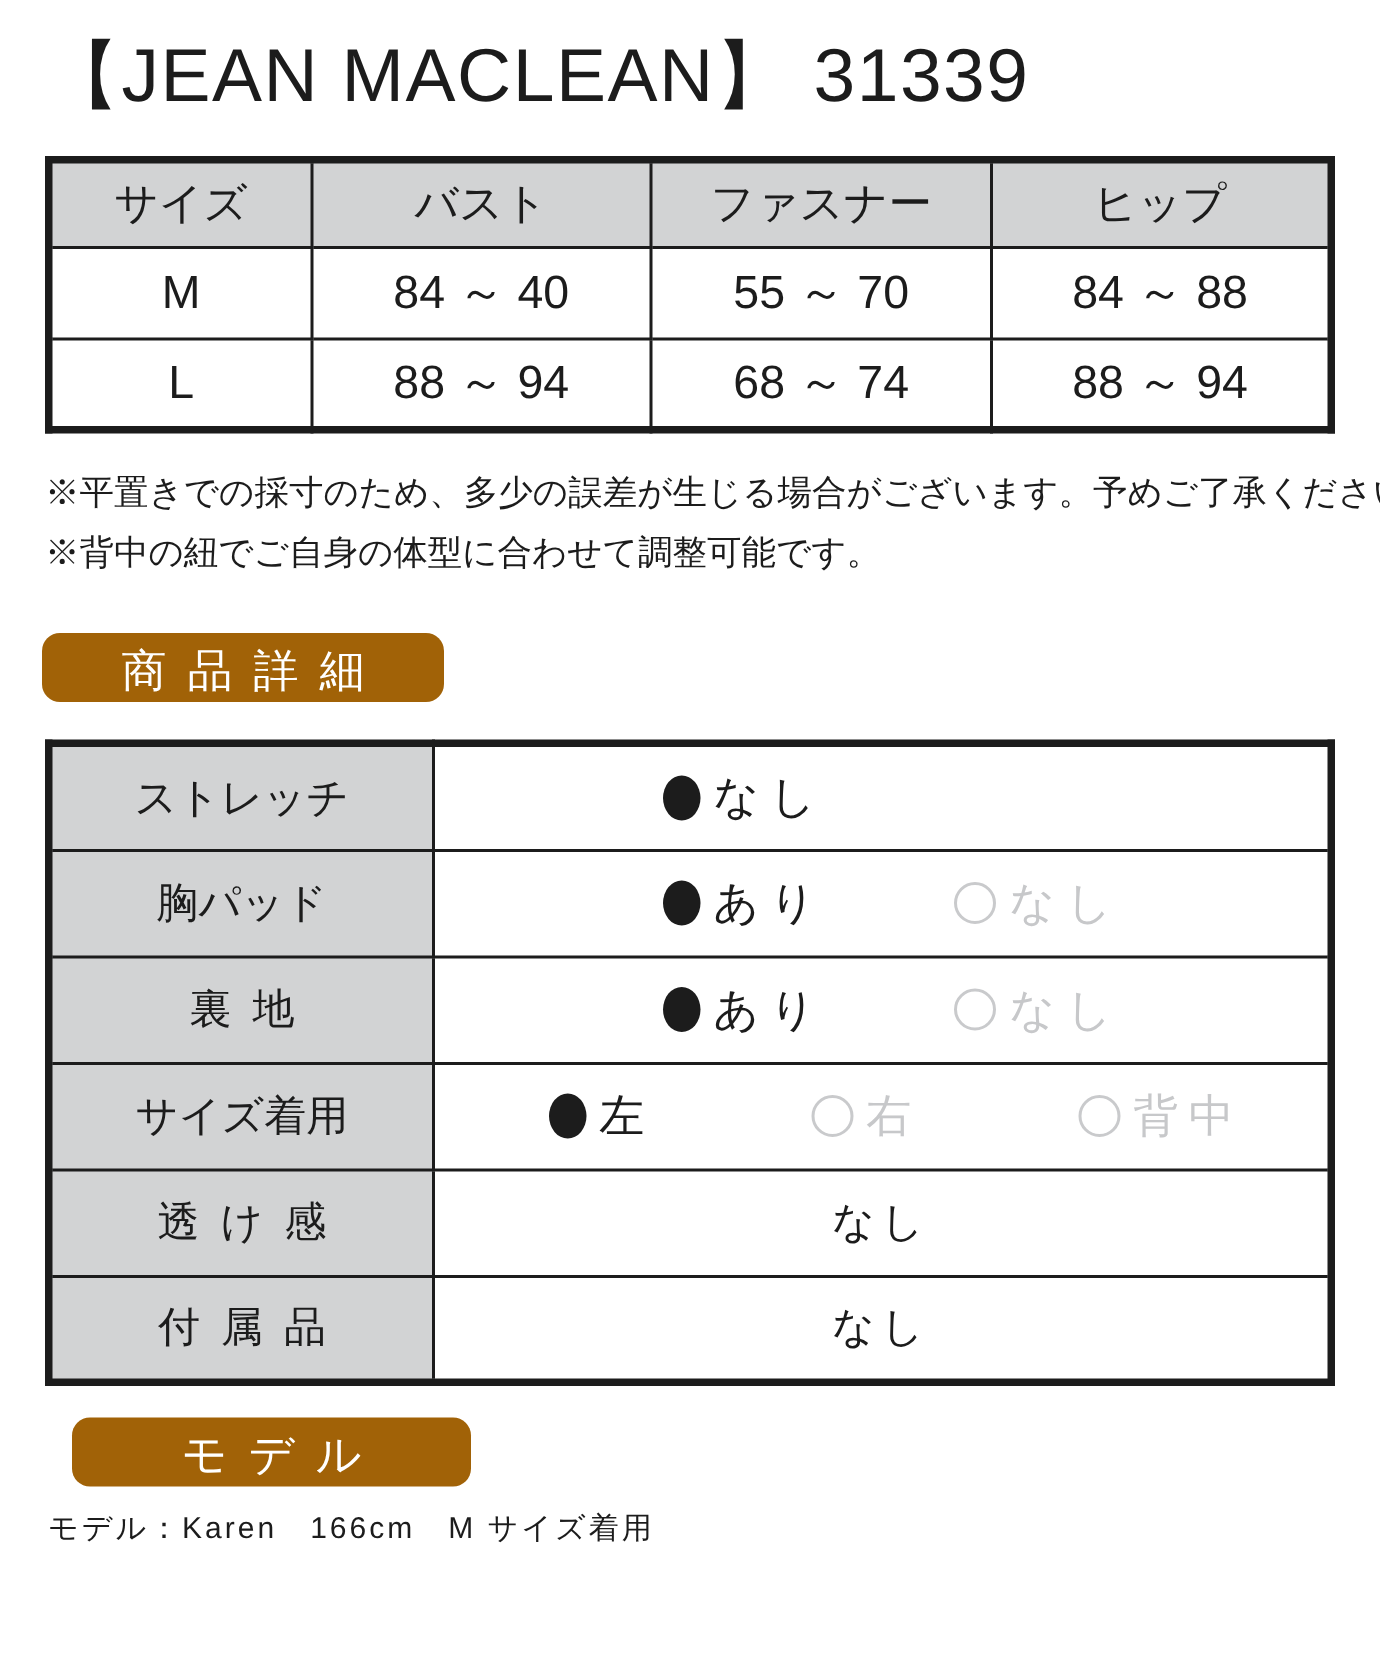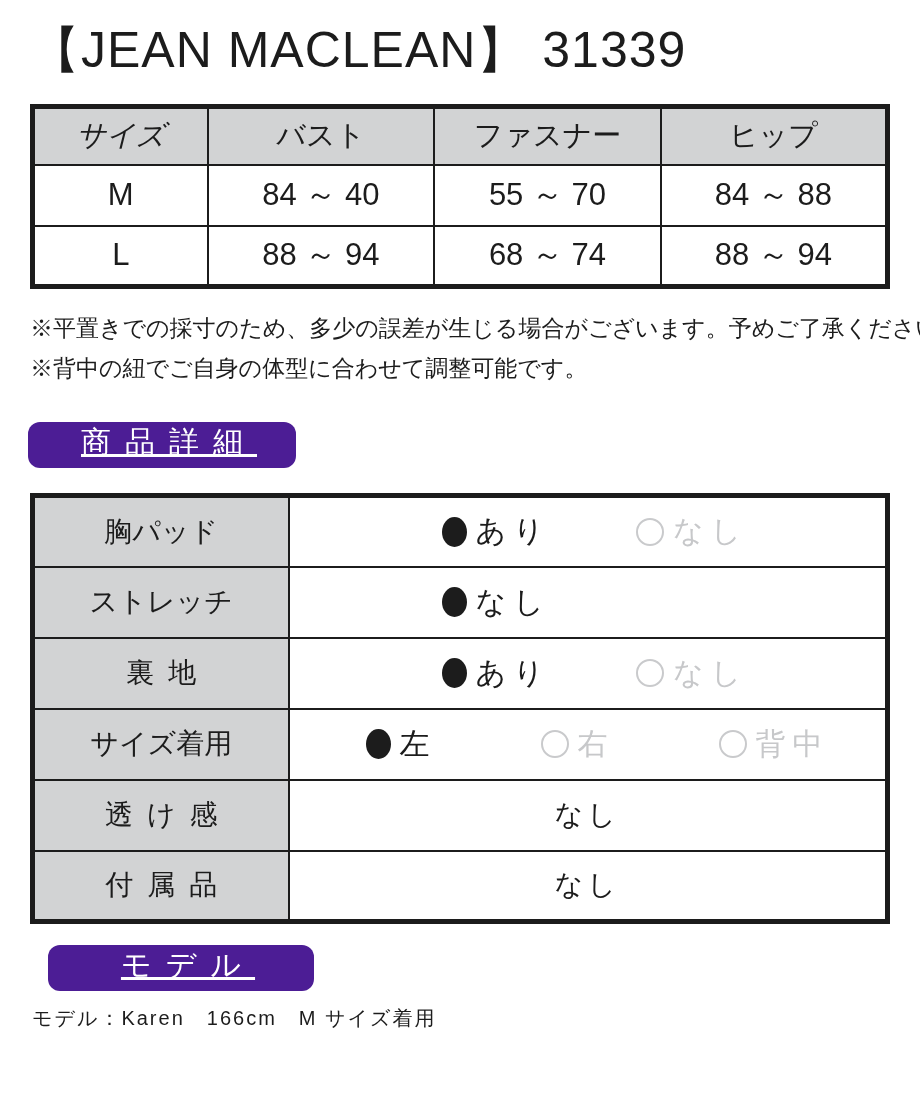--- a/index.html
+++ b/index.html
@@ -40,44 +40,43 @@
     font-weight: 400;
     font-size: 29px;
     height: 58px;
   }
   .size-table td {
     background: #ffffff;
     font-size: 31px;
     height: 61px;
     white-space: nowrap;
   }
-  .size-table .col-size { width: 175px; font-style: italic; }
+  .size-table .col-size { width: 175px; }
 
   
   .note {
     margin-left: 30px;
     font-size: 23px;
     line-height: 28px;
     white-space: nowrap;
   }
   .note-1 { margin-top: 25px; }
   .note-2 { margin-top: 12px; }
 
   
   .badge {
     height: 46px;
-    background: #4c1d95;
+    background: #a16207;
     border-radius: 12px;
     color: #ffffff;
     font-size: 30px;
     display: flex;
-    align-items: flex-start;
+    align-items: flex-end;
     justify-content: center;
     margin-left: 28px;
-    text-decoration: underline;
   }
   .badge-detail { width: 268px; margin-top: 40px; }
   .badge-model  { width: 266px; margin-top: 21px; margin-left: 48px; }
   .badge .badge-text { letter-spacing: 14px; margin-right: -14px; white-space: nowrap; }
 
   
   .detail-table {
     width: 860px;
     margin: 25px 0 0 30px;
     border: 5px solid #1c1c1c;
@@ -166,43 +165,43 @@
   <p class="note note-2">※背中の紐でご自身の体型に合わせて調整可能です。</p>
 
   <div class="badge badge-detail">
     <span class="badge-text">商品詳細</span>
   </div>
 
   <table class="detail-table">
     <tbody>
       <tr>
         <td class="label-cell">
+          <span>ストレッチ</span>
+        </td>
+        <td class="value-cell">
+          <div class="options opts-single">
+            <span class="option option-selected">
+              <span class="dot-filled"></span>
+              <span class="opt-text">なし</span>
+            </span>
+          </div>
+        </td>
+      </tr>
+      <tr>
+        <td class="label-cell">
           <span>胸パッド</span>
         </td>
         <td class="value-cell">
           <div class="options opts-two">
             <span class="option option-selected">
               <span class="dot-filled"></span>
               <span class="opt-text">あり</span>
             </span>
             <span class="option option-unselected">
               <span class="dot-open"></span>
-              <span class="opt-text">なし</span>
-            </span>
-          </div>
-        </td>
-      </tr>
-      <tr>
-        <td class="label-cell">
-          <span>ストレッチ</span>
-        </td>
-        <td class="value-cell">
-          <div class="options opts-single">
-            <span class="option option-selected">
-              <span class="dot-filled"></span>
               <span class="opt-text">なし</span>
             </span>
           </div>
         </td>
       </tr>
       <tr>
         <td class="label-cell">
           <span class="label-spaced">裏地</span>
         </td>
         <td class="value-cell">

